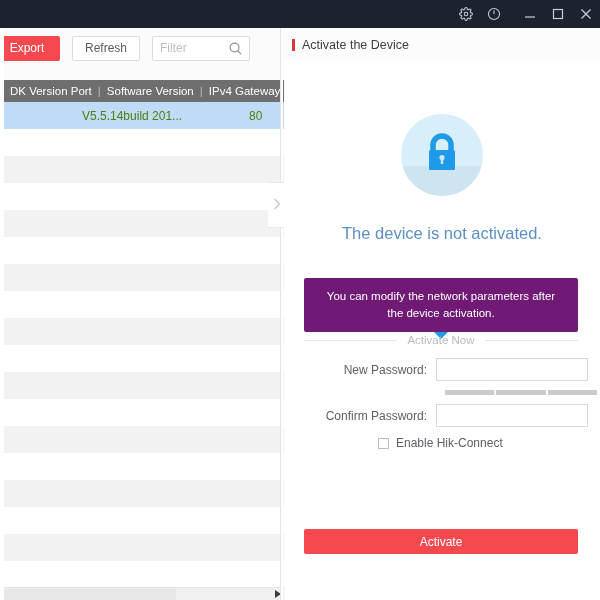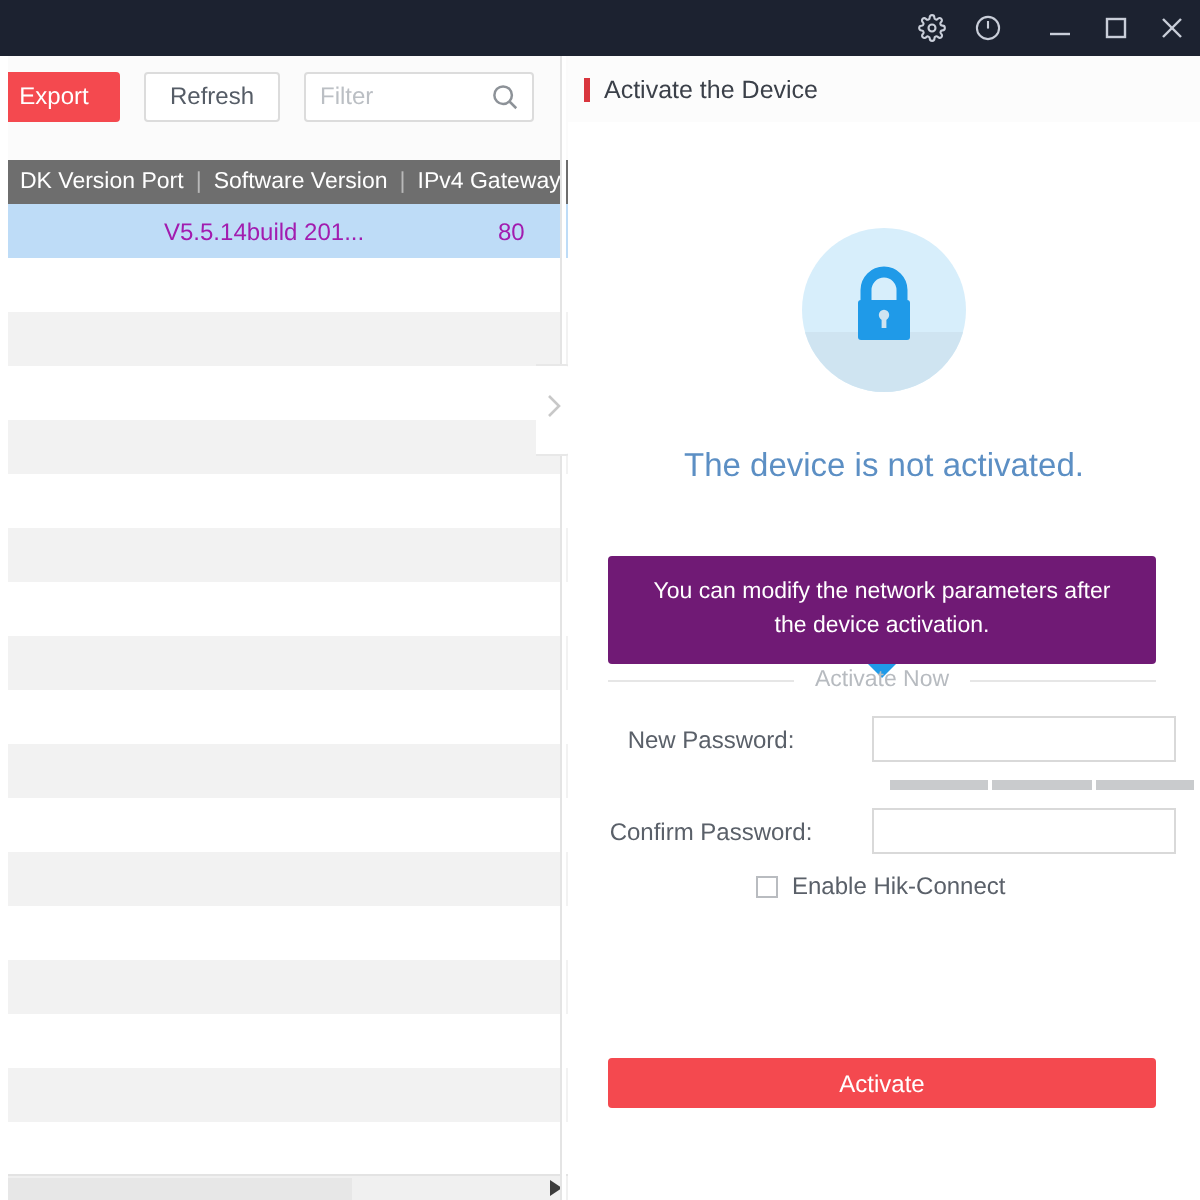--- a/index.html
+++ b/index.html
@@ -71,21 +71,21 @@
     border: 1px solid #dcdcdc;
     border-radius: 2px;
     font-size: 12px;
     font-family: "Liberation Sans", sans-serif;
     display: flex; align-items: center; justify-content: center;
     padding: 0 10px;
   }
   .filter-wrap {
     margin-left: 12px;
     position: relative;
-    width: 115px; height: 25px;
+    width: 98px; height: 25px;
     background: #ffffff;
     border: 1px solid #dcdcdc;
     border-radius: 2px;
     display: flex; align-items: center;
   }
   .filter-input {
     border: none; outline: none;
     background: transparent;
     width: 92px; height: 23px;
     margin-left: 7px;
@@ -116,21 +116,21 @@
   .tbl-body {
     position: absolute; left: 0; top: 74px;
     width: 280px; height: 486px;
     overflow: hidden;
   }
   .row {
     position: relative;
     height: 27px;
     display: flex; align-items: center;
     font-size: 12px;
-    color: #a21caf;
+    color: #4d7c0f;
     white-space: nowrap;
   }
   .row.sel { background: #bedcf7; }
   .row.odd  { background: #ffffff; }
   .row.even { background: #f2f2f2; }
   .cell-ver { position: absolute; left: 78px; }
   .cell-port { position: absolute; left: 245px; }
 
   
   .hscroll {
@@ -251,21 +251,21 @@
     color: #b7bbc0;
   }
 
   .form { position: absolute; left: 0; top: 330px; width: 316px; }
   .field-row {
     display: flex; align-items: center;
     margin-bottom: 0;
   }
   .field-label {
     width: 152px;
-    text-align: center;
+    text-align: right;
     padding-right: 9px;
     font-size: 12px;
     color: #5a6069;
   }
   .field-input {
     width: 152px; height: 23px;
     border: 1px solid #d9d9d9;
     background: #ffffff;
     outline: none;
     font-size: 12px;

